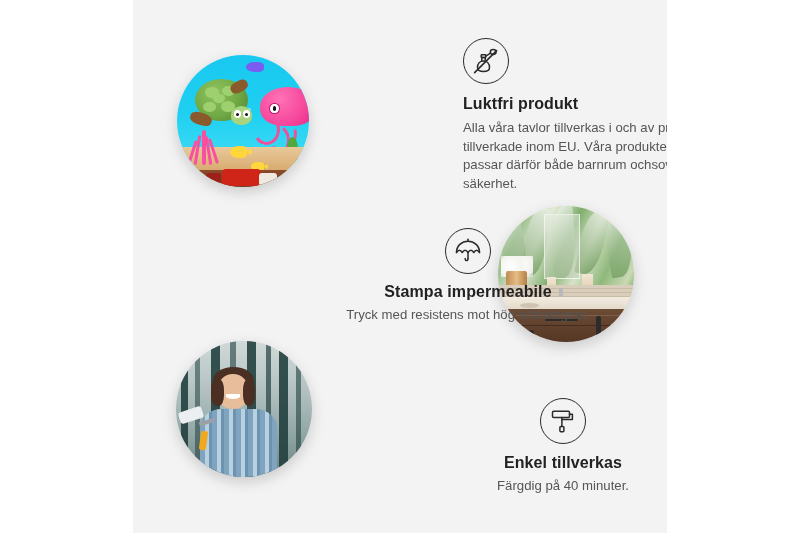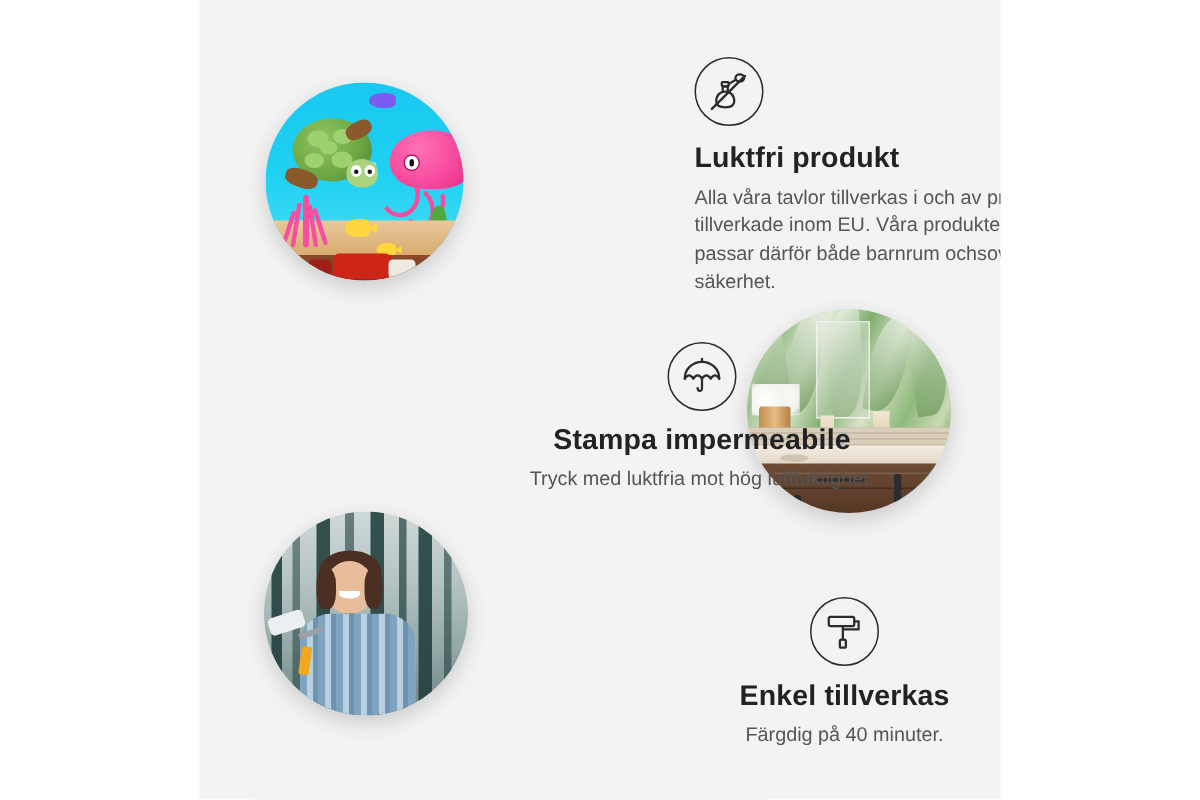--- a/index.html
+++ b/index.html
@@ -39,21 +39,21 @@
     border: 1.6px solid #2b2b2b;
     border-radius: 50%;
     display: flex;
     align-items: center;
     justify-content: center;
     background: transparent;
   }
   .icon-circle svg { display: block; }
 
   .feat-title {
-    font-size: 19px;
+    font-size: 16px;
     font-weight: bold;
     color: #222222;
     letter-spacing: 0.1px;
     line-height: 1.25;
     white-space: nowrap;
   }
 
   .feat-body {
     font-size: 13.2px;
     color: #555555;
@@ -349,21 +349,21 @@
           <path d="M3.5 16.5 C5.4 13.6 7.3 13.6 9.2 16.5 C11.1 13.6 13.1 13.6 15 16.5 C16.9 13.6 18.9 13.6 20.8 16.5 C22.7 13.6 24.6 13.6 26.5 16.5"></path>
 
           <path d="M15 16.5 L15 22.8"></path>
 
           <path d="M15 22.8 C15 25.2 12.1 25.2 12.1 22.6"></path>
 
           <path d="M15 5.2 L15 3.2"></path>
         </svg>
       </div>
       <div class="feat-title">Stampa impermeabile</div>
-      <div class="feat-body">Tryck med luktfria mot hög luftfuktighet.</div>
+      <div class="feat-body">Tryck med resistens mot hög luftfuktighet.</div>
     </div>
 
     <div class="feature" id="feature-assembly">
       <div class="icon-circle">
         <svg width="30" height="30" viewBox="0 0 30 30" fill="none" stroke="#2b2b2b" stroke-width="1.5" stroke-linecap="round" stroke-linejoin="round">
 
           <rect x="4.5" y="5.2" width="17" height="6.2" rx="1.2"></rect>
 
           <path d="M21.5 8.3 L24.4 8.3 L24.4 13.6 L13.9 13.6"></path>
 

